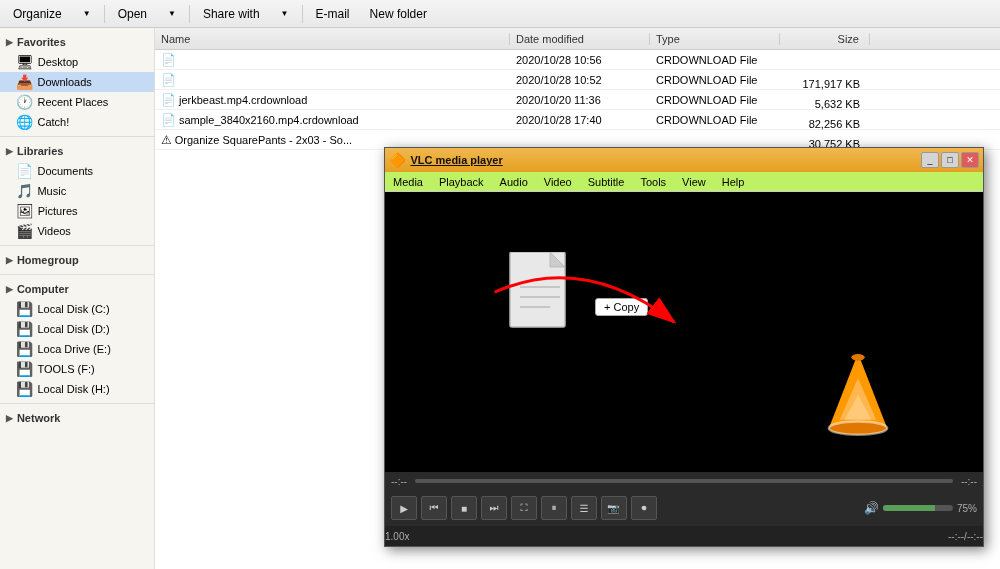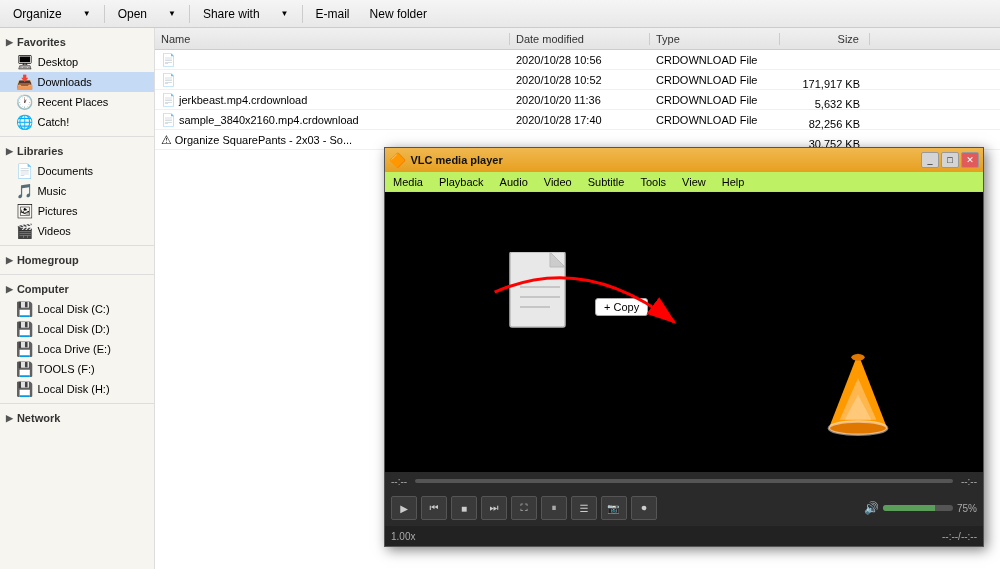--- a/index.html
+++ b/index.html
@@ -148,21 +148,21 @@
     }
     .vlc-titlebar {
       background: linear-gradient(to bottom, #f0b84f, #e6a020);
       display: flex;
       align-items: center;
       padding: 2px 4px;
       height: 24px;
       gap: 4px;
     }
     .vlc-title-icon { font-size: 14px; }
-    .vlc-title-text { font-size: 11px; font-weight: bold; flex: 1; color: #111; }
+    .vlc-title-text { font-size: 11px; font-weight: bold; flex: 1; color: #111; text-decoration: underline; }
     .vlc-controls-btns { display: flex; gap: 2px; }
     .vlc-btn {
       width: 18px; height: 16px;
       border: 1px solid #999;
       border-radius: 2px;
       display: flex; align-items: center; justify-content: center;
       font-size: 9px; cursor: pointer;
     }
     .vlc-btn-min { background: #d4d4d4; }
     .vlc-btn-max { background: #d4d4d4; }
@@ -287,21 +287,21 @@
       background: #5a9e5a;
       width: 75%;
     }
     .vlc-vol-pct { color: #aaa; font-size: 10px; }
 
     .vlc-bottom-bar {
       background: #222;
       display: flex;
       align-items: center;
       height: 20px;
-      padding: 0 6px;
+      padding: 0 0;
     }
     .vlc-speed { color: #aaa; font-size: 10px; margin-right: auto; }
     .vlc-time-display { color: #aaa; font-size: 10px; }
   </style>
 </head>
 <body>
 
 <div class="explorer">
 
   <div class="toolbar">

